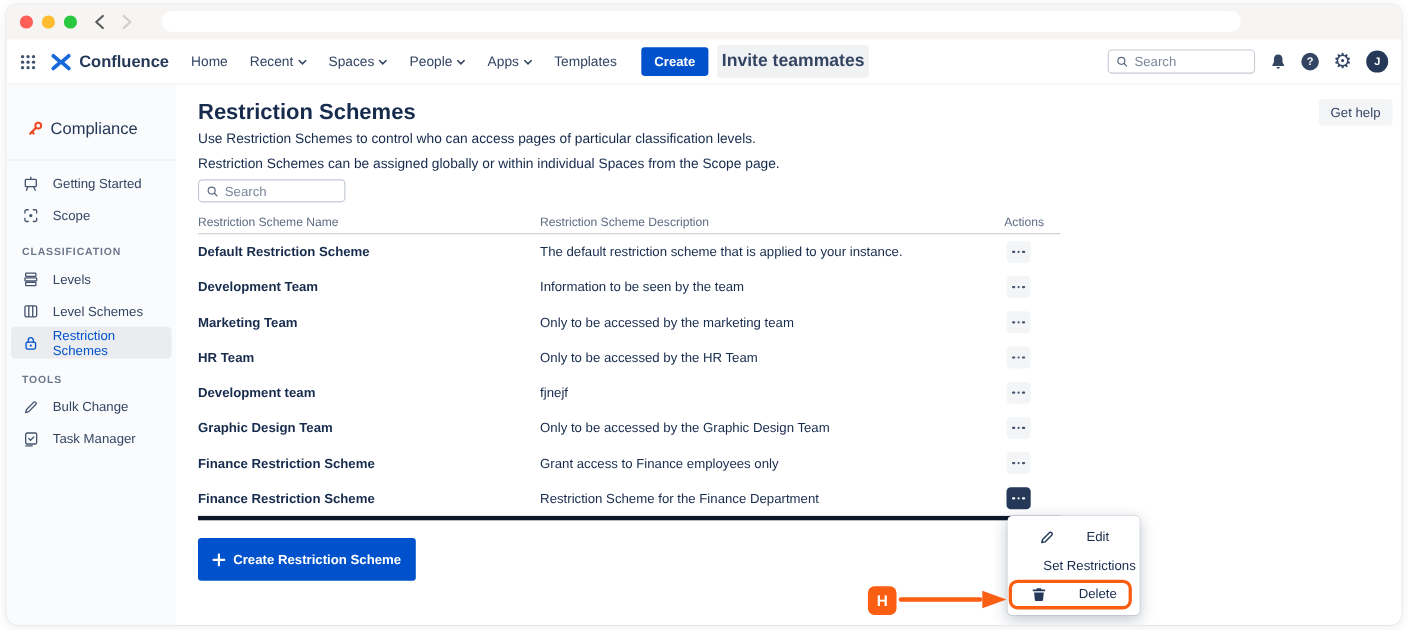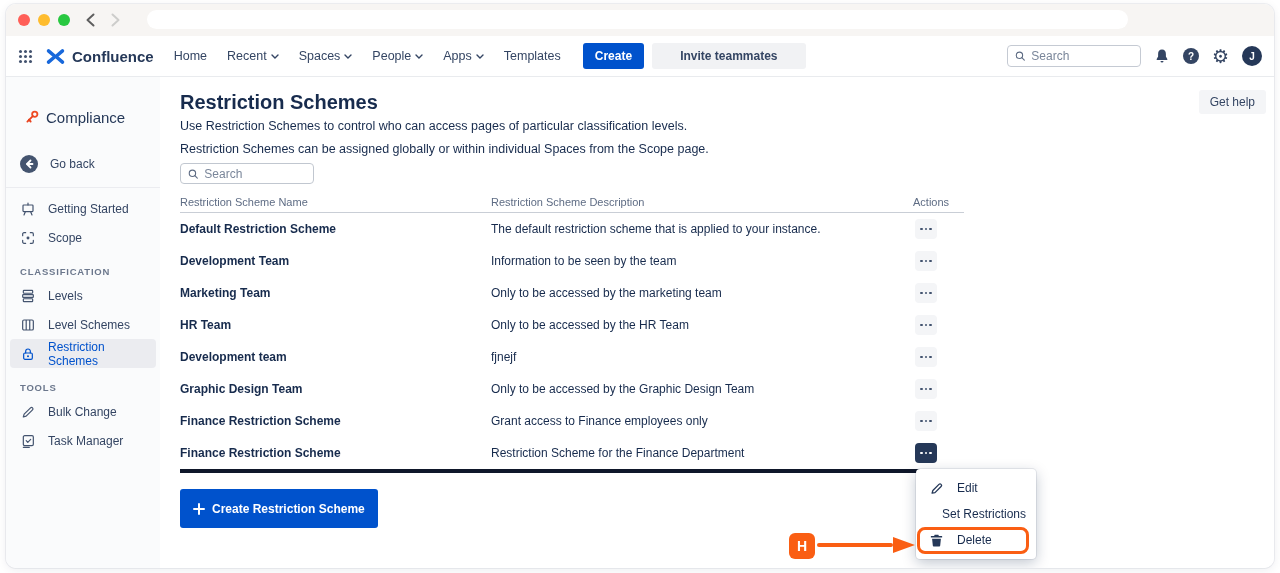--- a/index.html
+++ b/index.html
@@ -22,22 +22,22 @@
   
   .topnav { position:absolute; top:32px; left:0; right:0; height:41px; background:#fff;
     border-bottom:1px solid #E9EBEE; display:flex; align-items:center; padding:0 12px; }
   .grid-icn { display:flex; margin-right:12px; }
   .brand { display:flex; align-items:flex-end; gap:6px; margin-right:20px; }
   .brand-name { font-size:15px; font-weight:700; color:#253858; }
   .nav-item { display:flex; align-items:center; gap:4px; margin-right:20px; font-size:12.5px;
     font-weight:500; color:#344563; cursor:pointer; white-space:nowrap; }
   .btn-create { background:#0052CC; color:#fff; font-size:12px; font-weight:600;
     border:none; border-radius:3px; padding:6px 12px; margin-left:2px; cursor:pointer; }
-  .btn-invite { background:#F1F2F4; color:#344563; font-size:12px; font-weight:600;
-    border:none; border-radius:3px; padding:6px 28px; margin-left:8px; cursor:pointer; }
+  .btn-invite { background:#F1F2F4; color:#344563; font-size:16px; font-weight:600;
+    border:none; border-radius:3px; padding:6px 4px; margin-left:8px; cursor:pointer; }
   .nav-right { margin-left:auto; display:flex; align-items:center; gap:13px; }
   .nav-search { width:134px; height:22px; border:1px solid #C5CAD3; border-radius:4px;
     display:flex; align-items:center; gap:6px; padding:0 7px; background:#fff; }
   .nav-search input { border:none; outline:none; width:100%; font-size:12px; color:#172B4D;
     font-family:inherit; background:transparent; }
   .nav-search input::placeholder, .content-search input::placeholder { color:#7A869A; }
   .help-circle { width:16px; height:16px; border-radius:50%; background:#344563; color:#fff;
     font-size:10px; font-weight:700; display:flex; align-items:center; justify-content:center; }
   .gear { font-size:19px; color:#344563; line-height:1; }
   .avatar { width:20px; height:20px; border-radius:50%; background:#253858; color:#fff;
@@ -93,22 +93,22 @@
   .dots.active .d { background:#fff; }
 
   .btn-create-scheme { position:absolute; left:20px; top:412px; height:39px; background:#0052CC;
     color:#fff; border:none; border-radius:3px; font-size:12px; font-weight:600;
     display:flex; align-items:center; gap:7px; padding:0 13px; cursor:pointer; }
 
   
   .ctx-menu { position:absolute; left:756px; top:392px; width:120px; background:#fff;
     border-radius:4px; box-shadow:0 0 0 1px rgba(9,30,66,.08), 0 4px 14px rgba(9,30,66,.25);
     padding:6px 0; z-index:5; }
-  .ctx-item { height:26px; display:flex; align-items:center; gap:13px; padding:0 13px;
-    font-size:12px; color:#172B4D; cursor:pointer; white-space:nowrap; }
+  .ctx-item { height:26px; display:flex; align-items:center; gap:29px; padding:0 13px;
+    font-size:12px; color:#172B4D; cursor:pointer; white-space:nowrap;justify-content:center; }
   .ctx-hl { position:absolute; left:1px; top:58px; width:112px; height:27px;
     border:3px solid #FA5E13; border-radius:8px; pointer-events:none; }
 
   
   .h-badge { position:absolute; left:629px; top:456px; width:26px; height:26px;
     background:#FA5E13; border-radius:6px; color:#fff; font-size:14px; font-weight:800;
     display:flex; align-items:center; justify-content:center; z-index:6; }
   .arrow-line { position:absolute; left:657px; top:466px; width:76px; height:4px;
     background:#FA5E13; border-radius:2px; z-index:6; }
   .arrow-head { position:absolute; left:733px; top:460px; width:0; height:0;
@@ -223,29 +223,20 @@
     <aside class="sidebar">
       <div class="side-logo">
         <svg class="icn16" width="26" height="26" viewBox="0 0 26 26">
           <circle cx="17.5" cy="8.5" r="4.3" stroke="#EF4B23" stroke-width="3" fill="none"></circle>
           <path d="M14.3 11.7 L5.5 20.5" stroke="#E8431F" stroke-width="3" stroke-linecap="round"></path>
           <path d="M8 17.5 L10.8 20.3" stroke="#E8431F" stroke-width="3" stroke-linecap="round"></path>
         </svg>
         <span class="side-logo-name">Compliance</span>
       </div>
 
-      <div class="side-item go-back">
-        <span class="back-circle">
-          <svg width="10" height="10" viewBox="0 0 10 10">
-              <path d="M6.5 1.5 L3 5 L6.5 8.5" stroke="#fff" stroke-width="1.8" fill="none" stroke-linecap="round" stroke-linejoin="round"></path>
-              <path d="M3.2 5 H8.5" stroke="#fff" stroke-width="1.8" stroke-linecap="round"></path>
-            </svg>
-        </span>
-        <span>Go back</span>
-      </div>
 
       <hr class="side-div">
 
       <div class="side-item">
         <svg class="icn16" viewBox="0 0 24 24">
             <g stroke="#44546F" stroke-width="1.8" fill="none" stroke-linecap="round" stroke-linejoin="round">
               <path d="M12 3 V6"></path>
               <rect x="4.5" y="6" width="15" height="10" rx="1.2"></rect>
               <path d="M8 16 L6 21"></path>
               <path d="M16 16 L18 21"></path>

